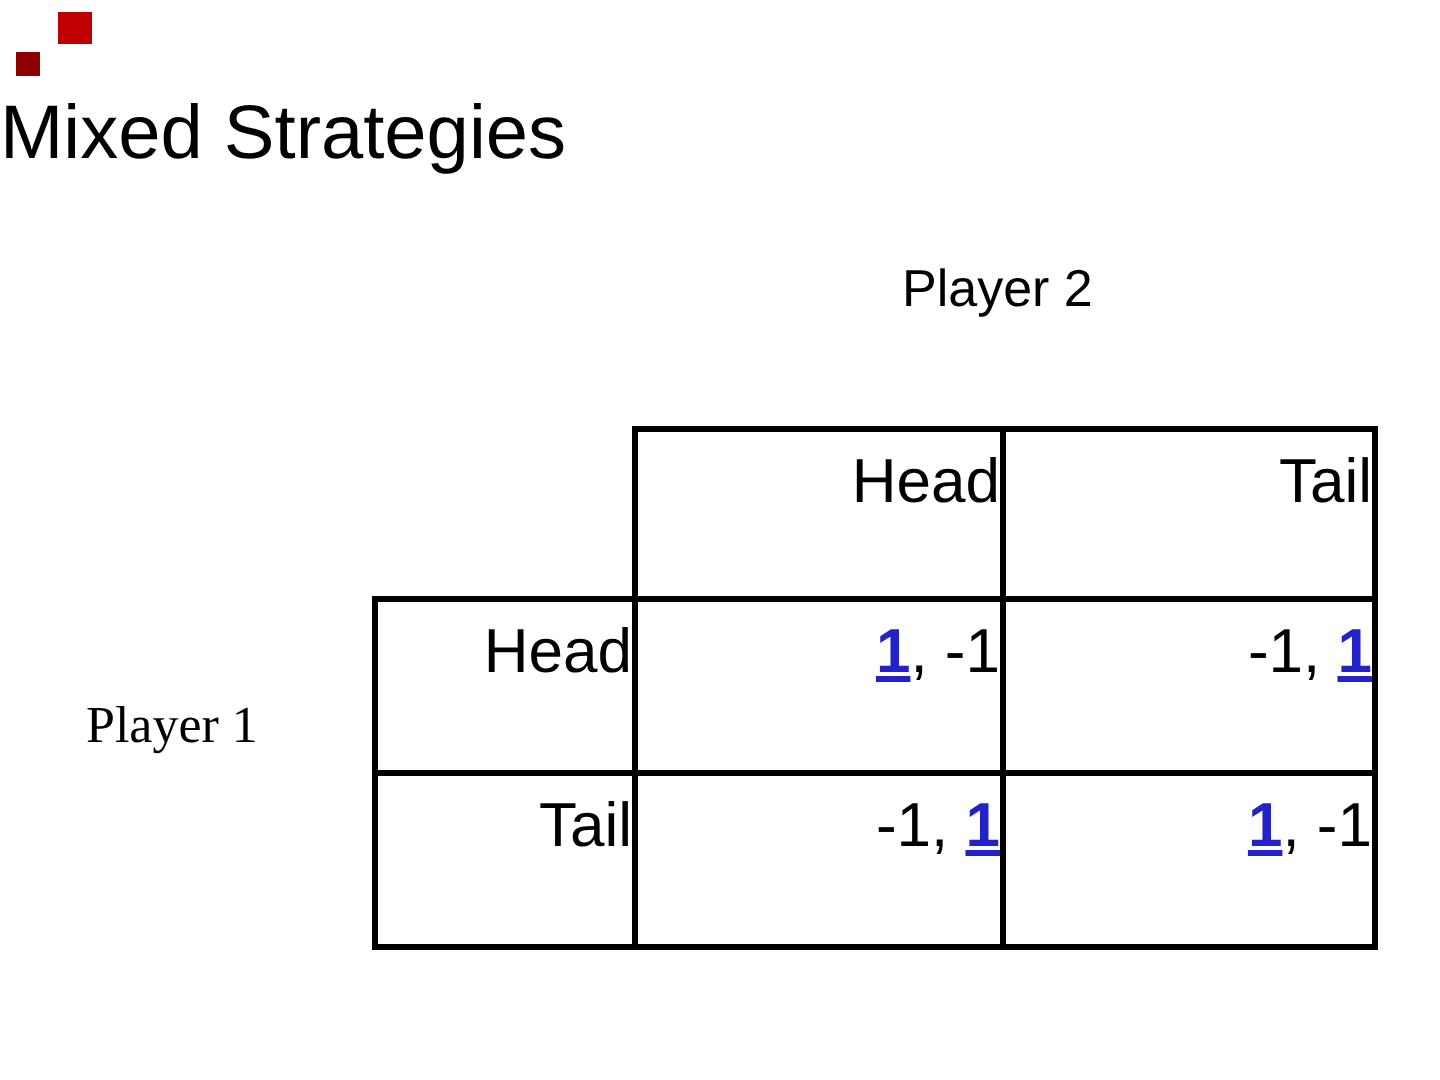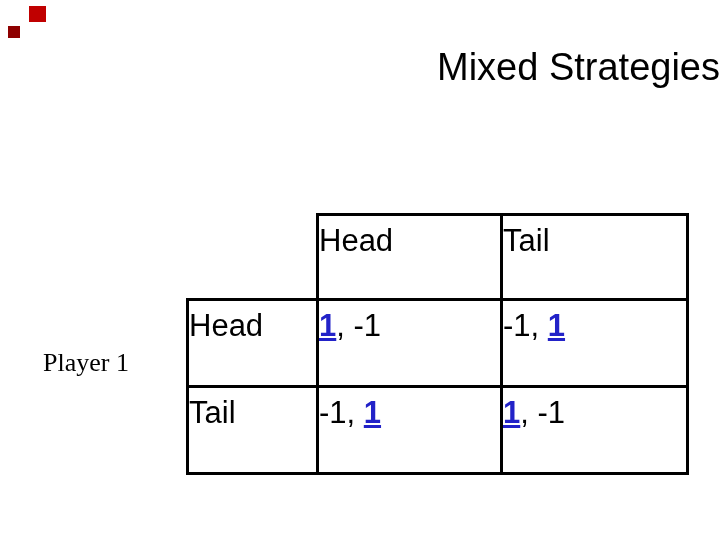--- a/index.html
+++ b/index.html
@@ -26,21 +26,21 @@
   .sq-small {
     position: absolute;
     left: 8px; top: 26px;
     width: 12px; height: 12px;
     background: #8e0000;
   }
   .title {
     position: absolute;
     left: 0; top: 45px;
     width: 720px;
-    text-align: right;
+    text-align: left;
     font-size: 38px;
     line-height: 1.2;
     color: #000000;
     white-space: nowrap;
   }
   .player2 {
     position: absolute;
     left: 451px; top: 129px;
     font-size: 26px;
     line-height: 1.2;
@@ -55,21 +55,21 @@
     font-family: Liberation Serif, serif;
   }
   table.matrix {
     position: absolute;
     left: 186px; top: 213px;
     border-collapse: collapse;
     table-layout: fixed;
   }
   table.matrix td {
     border: 3px solid #000000;
-    text-align: left;
+    text-align: right;
     vertical-align: top;
     padding: 7px 0 0 0;
     font-size: 31px;
     line-height: 1.15;
     white-space: nowrap;
   }
   table.matrix td.corner {
     border: none;
   }
   td.c0 { width: 127px; }
@@ -88,20 +88,21 @@
 </head>
 <body>
 
 <div class="slide">
 
   <div class="sq-large"></div>
   <div class="sq-small"></div>
 
   <div class="title">Mixed Strategies</div>
 
+  <div class="player2">Player 2</div>
 
   <div class="player1">Player 1</div>
 
   <table class="matrix">
     <tbody>
         <tr class="r0">
       <td class="corner c0"></td>
       <td class="c1">Head</td>
       <td class="c2">Tail</td>
     </tr>

